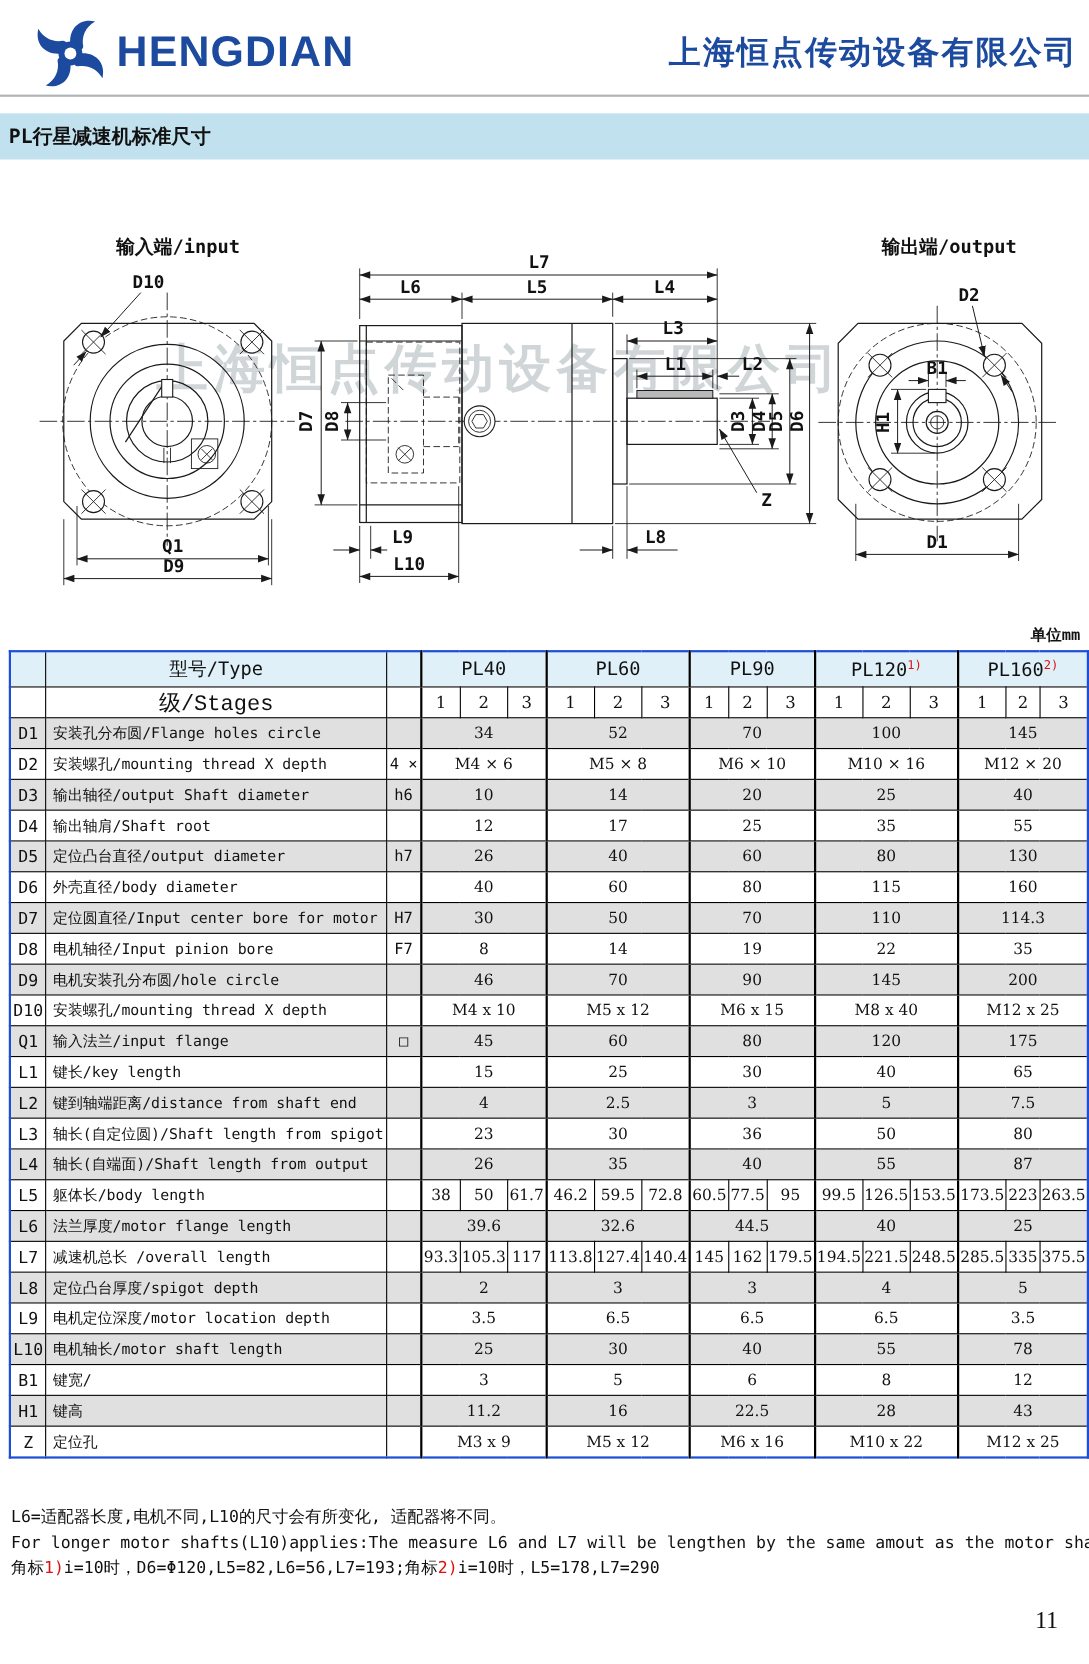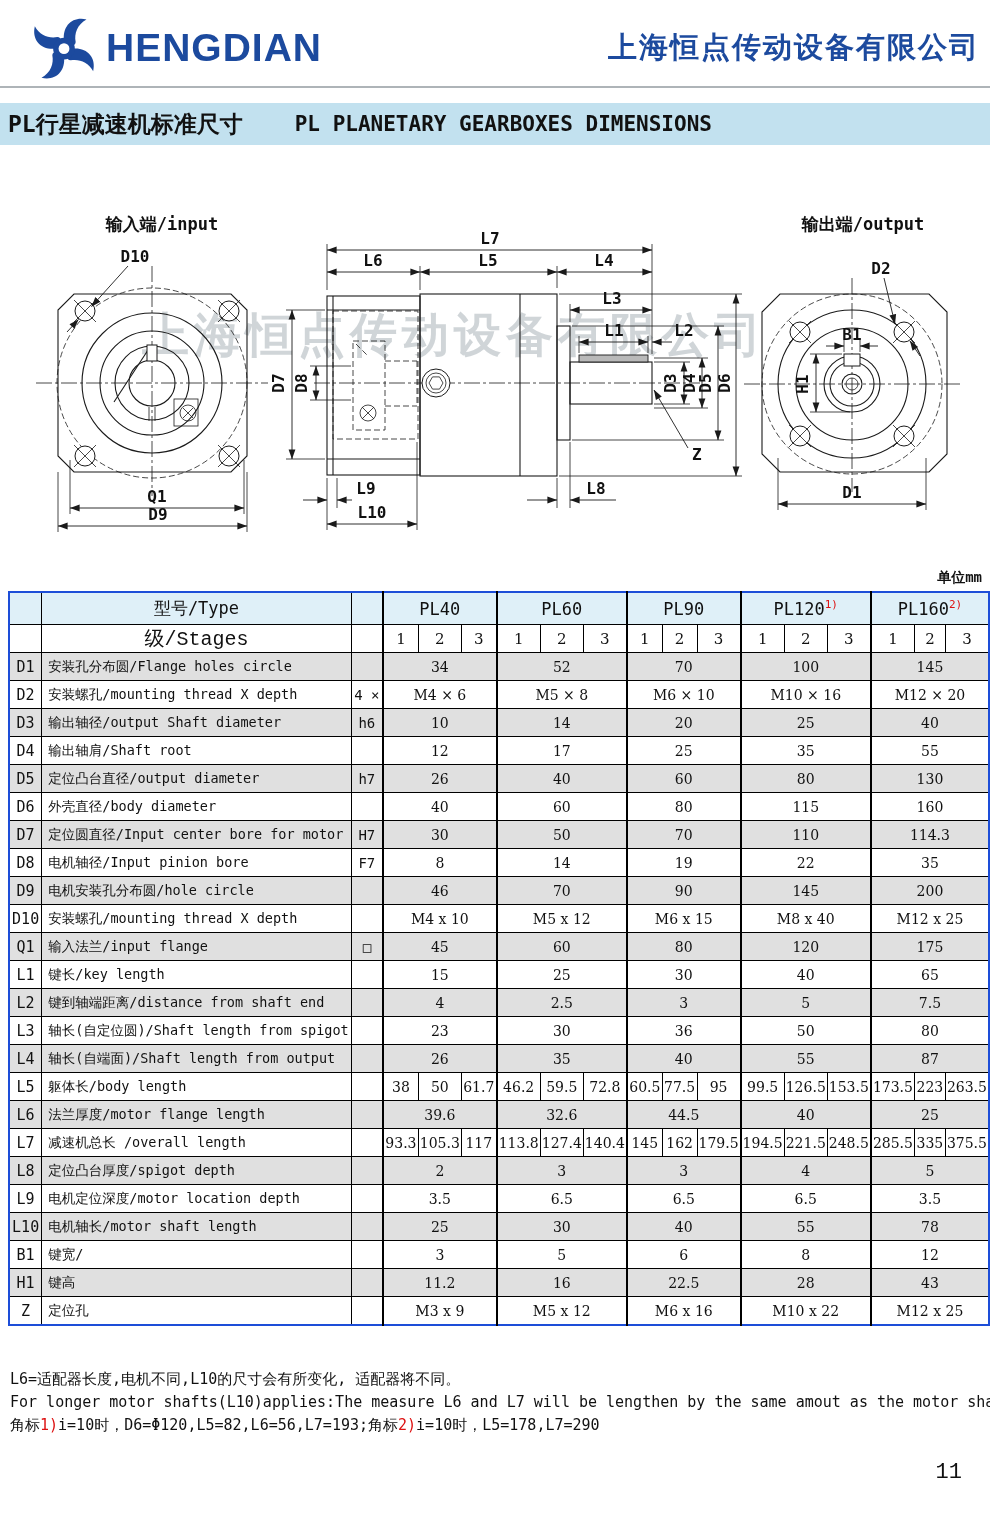--- a/index.html
+++ b/index.html
@@ -12,21 +12,21 @@
   .hdr{position:absolute;left:0;top:0;width:990px;height:86px;}
   .logo{position:absolute;left:30px;top:12px;width:68px;height:70px;}
   .logotext{position:absolute;left:106px;top:26px;font-family:"Liberation Sans",sans-serif;
             font-size:39px;font-weight:600;color:var(--brand);letter-spacing:1px;}
   .company{position:absolute;right:10px;top:28px;font-size:29px;font-weight:700;color:var(--brand);
            font-family:"Liberation Sans",sans-serif;letter-spacing:2px;white-space:nowrap;}
   .hdr-rule{position:absolute;left:0;top:86px;width:990px;height:2px;background:#aeb4b8;}
   
   .titlebar{position:absolute;left:0;top:103px;width:990px;height:42px;background:var(--titlebar);
             display:flex;align-items:center;}
-  .titlebar .cn{font-size:23px;font-weight:700;margin-left:8px;white-space:nowrap;}
+  .titlebar .cn{font-size:18px;font-weight:700;margin-left:8px;white-space:nowrap;}
   .titlebar .en{font-size:21px;font-weight:700;margin-left:52px;white-space:nowrap;}
   
   .drawarea{position:absolute;left:0;top:158px;width:990px;height:418px;}
   .watermark{position:absolute;left:142px;top:146px;font-size:47px;letter-spacing:5px;
              color:rgba(170,178,184,.55);white-space:nowrap;z-index:0;
              font-family:"Liberation Sans",sans-serif;font-weight:700;}
   .drawsvg{position:absolute;left:0;top:0;z-index:1;}
   .ln{fill:none;stroke:#1a1a1a;stroke-width:1.1;}
   .thin{fill:none;stroke:#1a1a1a;stroke-width:0.8;}
   .dash{stroke-dasharray:6 3;}
@@ -49,21 +49,21 @@
   .dtable tr.alt td{background:var(--rowalt);}
   .dtable td.idc{font-size:15px;}
   .dtable td.desc-l{text-align:left;padding-left:6px;font-size:13.5px;}
   .dtable td.desc-c{text-align:center;font-size:16px;}
   .dtable td.tol{font-size:14px;}
   .dtable td.val{font-family:"DejaVu Serif",serif;font-size:14px;padding:0 1px;}
   .dtable sup.fn{color:var(--red);font-size:11px;}
   
   .notes{position:absolute;left:10px;top:1368px;font-size:15px;line-height:23px;white-space:nowrap;}
   .notes .red{color:var(--red);}
-  .pagenum{position:absolute;right:28px;top:1460px;font-size:22px;font-family:Liberation Mono, monospace;}
+  .pagenum{position:absolute;right:28px;top:1460px;font-size:22px;font-family:Liberation Serif, serif;}
 </style>
 </head>
 <body>
 
 <div class="page">
 
   <div class="hdr">
     <svg class="logo" viewBox="0 0 80 84">
       <g transform="translate(40,44)" fill="#1c4a9e">
         <path d="M0,-10 C -2,-27 10,-39 27,-35 C 16,-29 12,-18 14,-8 C 14,-2 4,-2 0,-10 Z"></path>
@@ -74,21 +74,20 @@
         <circle cx="0" cy="0" r="6.5" fill="#fff"></circle>
       </g>
     </svg>
     <div class="logotext">HENGDIAN</div>
     <div class="company">上海恒点传动设备有限公司</div>
     <div class="hdr-rule"></div>
   </div>
 
   <div class="titlebar">
     <span class="cn">PL行星减速机标准尺寸</span>
-    <span class="en">PL PLANETARY GEARBOXES DIMENSIONS</span>
   </div>
 
   <div class="drawarea">
     <div class="watermark">上海恒点传动设备有限公司</div>
 
     <svg class="drawsvg" width="990" height="418" viewBox="0 0 990 418">
       <defs>
         <marker id="ae" markerWidth="12" markerHeight="10" refX="9.6" refY="4" orient="auto" markerUnits="userSpaceOnUse">
           <path d="M0,0.6 L9.8,4 L0,7.4 Z" fill="#1a1a1a"></path>
         </marker>

